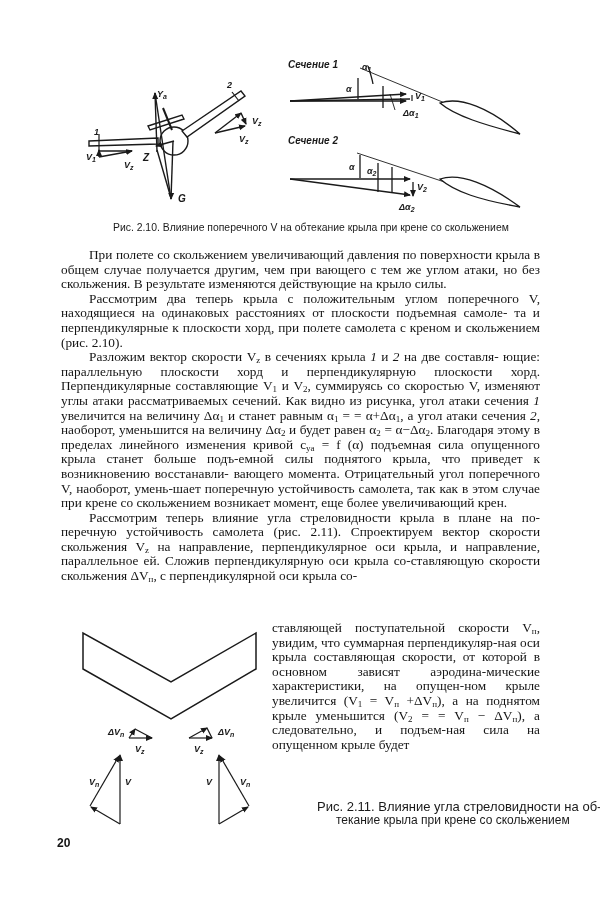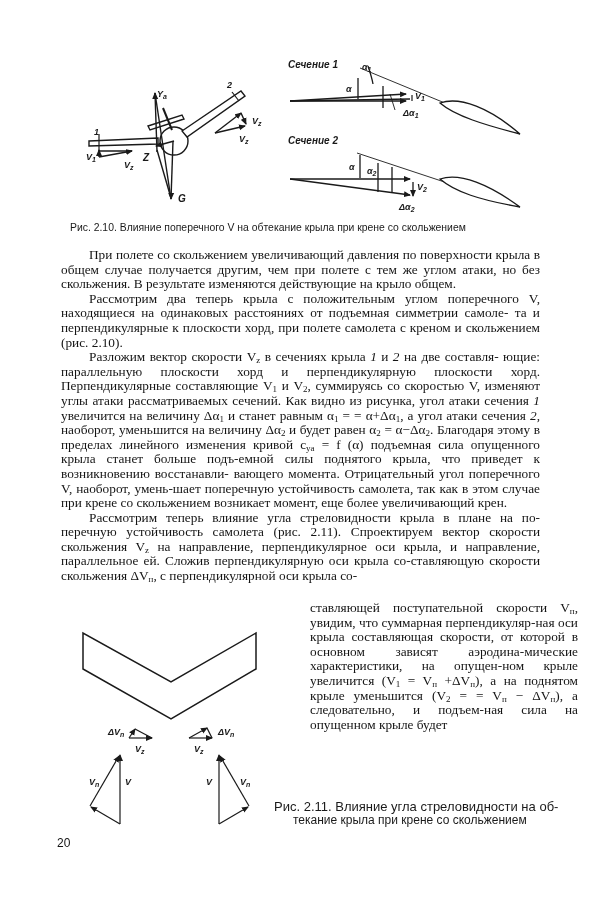--- a/index.html
+++ b/index.html
@@ -1,26 +1,26 @@
 <!DOCTYPE html>
 <html><head>
 <meta charset="utf-8">
 <style>
   html, body { margin: 0; padding: 0; background: #ffffff; }
   body { width: 600px; height: 900px; position: relative; overflow: hidden;
          font-family: "Liberation Serif", "DejaVu Serif", serif; color: #141414; }
-  .abs { position: absolute; }
+  .abs { position: absolute; margin-left: 43px; }
   svg { position: absolute; overflow: visible; }
   svg text { font-family: "Liberation Sans", "DejaVu Sans", sans-serif; font-style: italic; font-weight: bold; fill: #1a1a1a; }
   .cap { font-family: "Liberation Sans", "DejaVu Sans", sans-serif; font-size: 10.4px; color: #1a1a1a; white-space: nowrap; }
   .body-text { position: absolute; left: 61px; width: 479px; font-size: 13.3px; line-height: 14.6px; }
   .para { margin: 0; text-align: justify; text-align-last: left; }
   .para.indent { text-indent: 28px; }
   .right-col { position: absolute; left: 272px; width: 268px; font-size: 13.3px; line-height: 14.6px; }
-  .pagenum { position: absolute; left: 57px; top: 836px; font-family: "Liberation Sans", sans-serif; font-weight: normal; font-size: 12px; }
+  .pagenum { position: absolute; left: 57px; top: 836px; font-family: "Liberation Sans", sans-serif; font-weight: bold; font-size: 12px; }
   sub { font-size: 9px; vertical-align: -2px; line-height: 0; }
   i.it { font-style: italic; }
 </style>
 </head>
 <body>
 
 <svg width="600" height="900" style="left:0;top:0;">
   <defs>
     <marker id="ah" markerWidth="7" markerHeight="7" refX="6" refY="3.5" orient="auto" markerUnits="userSpaceOnUse">
       <path d="M0,0.5 L7,3.5 L0,6.5 Z" fill="#1a1a1a"></path>
@@ -99,30 +99,30 @@
   <text x="349" y="170" font-size="9">α</text>
   <text x="367" y="174" font-size="9">α<tspan font-size="7" dy="2">2</tspan></text>
   <text x="417" y="190" font-size="9">V<tspan font-size="7" dy="2">2</tspan></text>
   <text x="399" y="210" font-size="9">Δα<tspan font-size="7" dy="2">2</tspan></text>
 </svg>
 
 <div class="abs cap" style="left:70px; top:222px;">Рис. 2.10. Влияние поперечного V на обтекание крыла при крене со скольжением</div>
 
 <div class="body-text" style="top:248px;">
   <p class="para indent">
-    <span>При полете со скольжением увеличивающий давления по поверхности</span> <span>крыла в общем случае получается другим, чем при полете с тем же углом</span> <span>атаки, но без скольжения. В результате изменяются действующие на крыло</span> <span>общем.</span>
+    <span>При полете со скольжением увеличивающий давления по поверхности</span> <span>крыла в общем случае получается другим, чем при вающего с тем же углом</span> <span>атаки, но без скольжения. В результате изменяются действующие на крыло</span> <span>силы.</span>
   </p>
   <p class="para indent">
-    <span>Рассмотрим два теперь крыла с положительным углом поперечного V,</span> <span>находящиеся на одинаковых расстояниях от подъемная симметрии самоле-</span> <span>та и перпендикулярные к плоскости хорд, при полете самолета с креном и</span> <span>скольжением (рис. 2.10).</span>
+    <span>Рассмотрим два теперь крыла с положительным углом поперечного V,</span> <span>находящиеся на одинаковых расстояниях от плоскости подъемная самоле-</span> <span>та и перпендикулярные к плоскости хорд, при полете самолета с креном и</span> <span>скольжением (рис. 2.10).</span>
   </p>
   <p class="para indent"><span>Разложим вектор скорости V</span><sub>z</sub><span> в сечениях крыла </span><i class="it">1</i><span> и </span><i class="it">2</i><span> на две составля-</span> <span>ющие: параллельную плоскости хорд и перпендикулярную плоскости хорд.</span> <span>Перпендикулярные составляющие V</span><sub>1</sub><span> и V</span><sub>2</sub><span>, суммируясь со скоростью V,</span> <span>изменяют углы атаки рассматриваемых сечений. Как видно из рисунка,</span> <span>угол атаки сечения </span><i class="it">1</i><span> увеличится на величину Δα</span><sub>1</sub><span> и станет равным α</span><sub>1</sub><span> =</span> <span>= α+Δα</span><sub>1</sub><span>, а угол атаки сечения </span><i class="it">2</i><span>, наоборот, уменьшится на величину Δα</span><sub>2</sub><span> и</span> <span>будет равен α</span><sub>2</sub><span> = α−Δα</span><sub>2</sub><span>. Благодаря этому в пределах линейного изменения</span> <span>кривой c</span><sub>ya</sub><span> = f (α)  подъемная сила опущенного крыла станет больше подъ-</span><span>емной силы поднятого крыла, что приведет к возникновению восстанавли-</span> <span>вающего момента. Отрицательный угол поперечного V, наоборот, умень-</span><span>шает поперечную  устойчивость самолета, так как в этом случае при крене</span> <span>со скольжением возникает момент, еще более увеличивающий крен.</span></p>
   <p class="para indent"><span>Рассмотрим теперь влияние угла стреловидности крыла в плане на по-</span><span>перечную устойчивость самолета (рис. 2.11). Спроектируем вектор</span> <span>скорости скольжения V</span><sub>z</sub><span> на направление, перпендикулярное оси крыла, и</span> <span>направление, параллельное ей. Сложив перпендикулярную оси крыла со-</span><span>ставляющую скорости скольжения ΔV</span><sub>п</sub><span>, с перпендикулярной оси крыла со-</span></p>
 </div>
 
-<div class="right-col" style="top:601px;margin-left:38px;">
+<div class="right-col" style="top:621px;">
   <p class="para"><span>ставляющей поступательной скорости V</span><sub>п</sub><span>,</span> <span>увидим, что суммарная перпендикуляр-</span><span>ная оси крыла составляющая скорости,</span> <span>от которой в основном зависят аэродина-</span><span>мические характеристики, на опущен-</span><span>ном крыле увеличится (V</span><sub>1</sub><span> = V</span><sub>п</sub><span> +ΔV</span><sub>п</sub><span>),</span> <span>а на поднятом крыле уменьшится (V</span><sub>2</sub><span> =</span> <span>= V</span><sub>п</sub><span> − ΔV</span><sub>п</sub><span>), а следовательно, и подъем-</span><span>ная сила на опущенном крыле будет</span></p>
 </div>
 
 <svg width="600" height="900" style="left:0;top:0;">
   <g stroke="#1a1a1a" stroke-width="1.5" fill="none">
     <path d="M83,633 L83,669 L171,719 L256,669 L256,633 L171,682 Z" fill="#fff"></path>
   </g>
   <g stroke="#1a1a1a" stroke-width="1.2" fill="none">
 
     <line x1="129" y1="738" x2="152" y2="738" marker-end="url(#ah)"></line>

